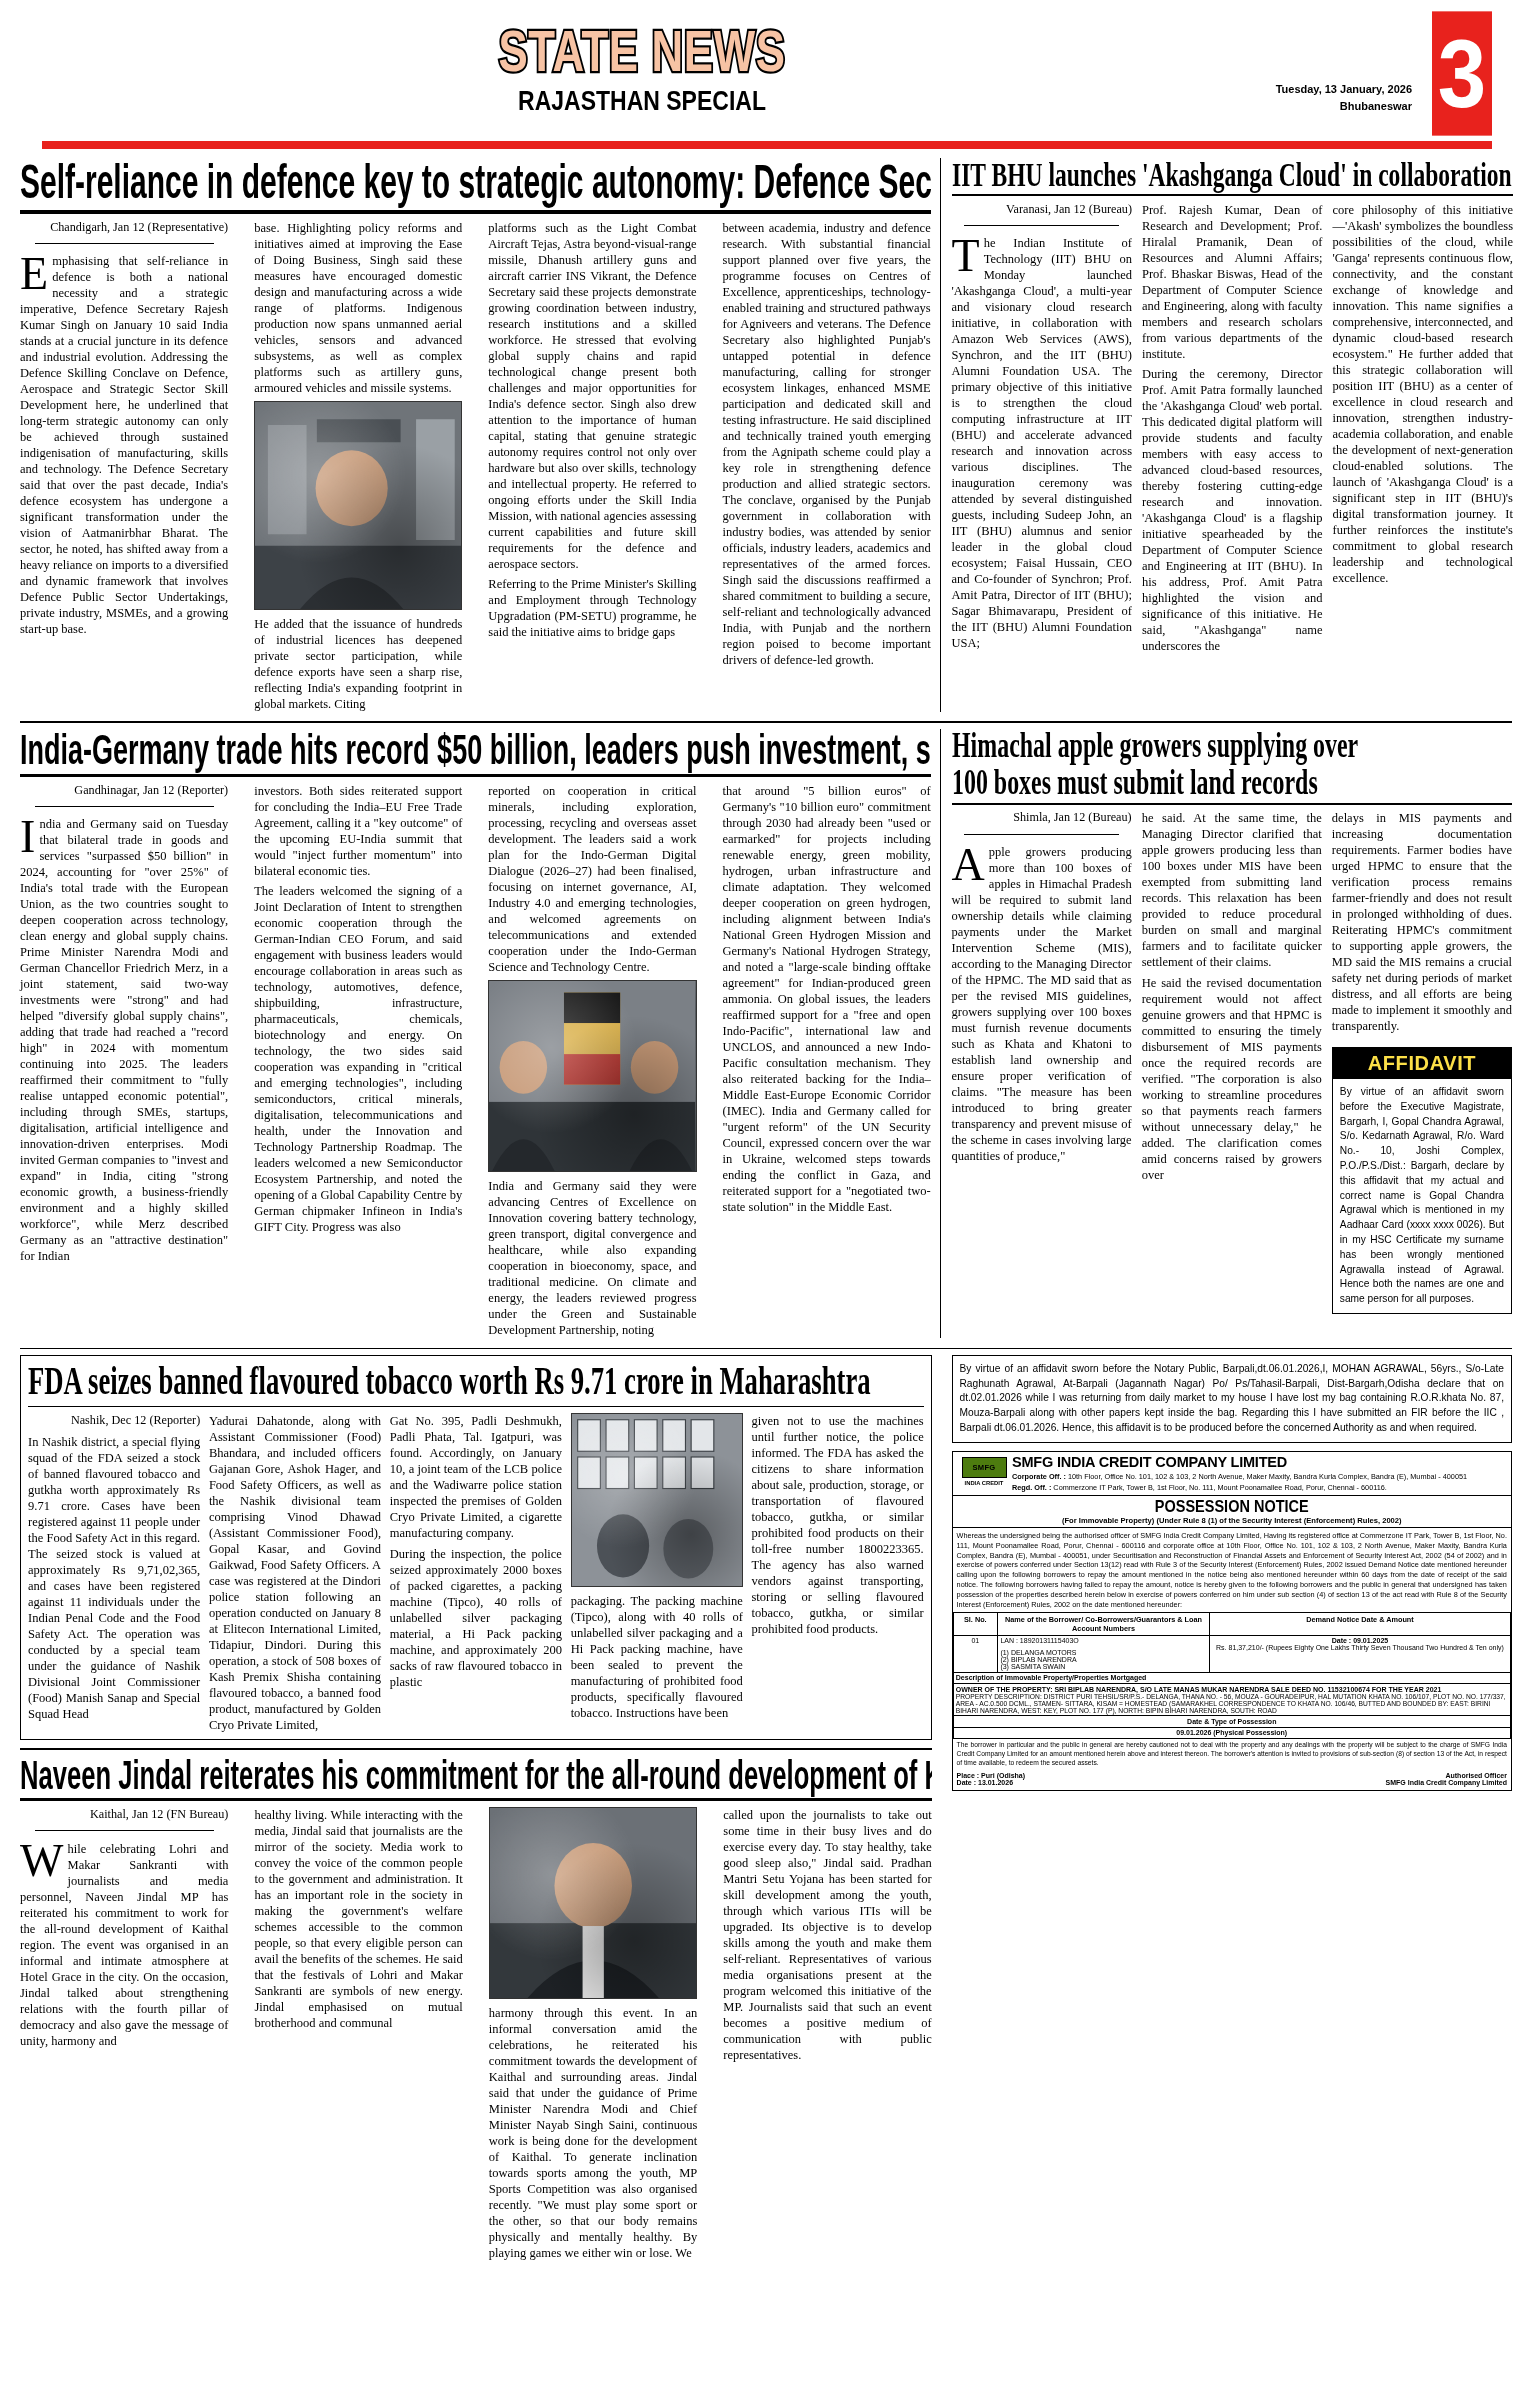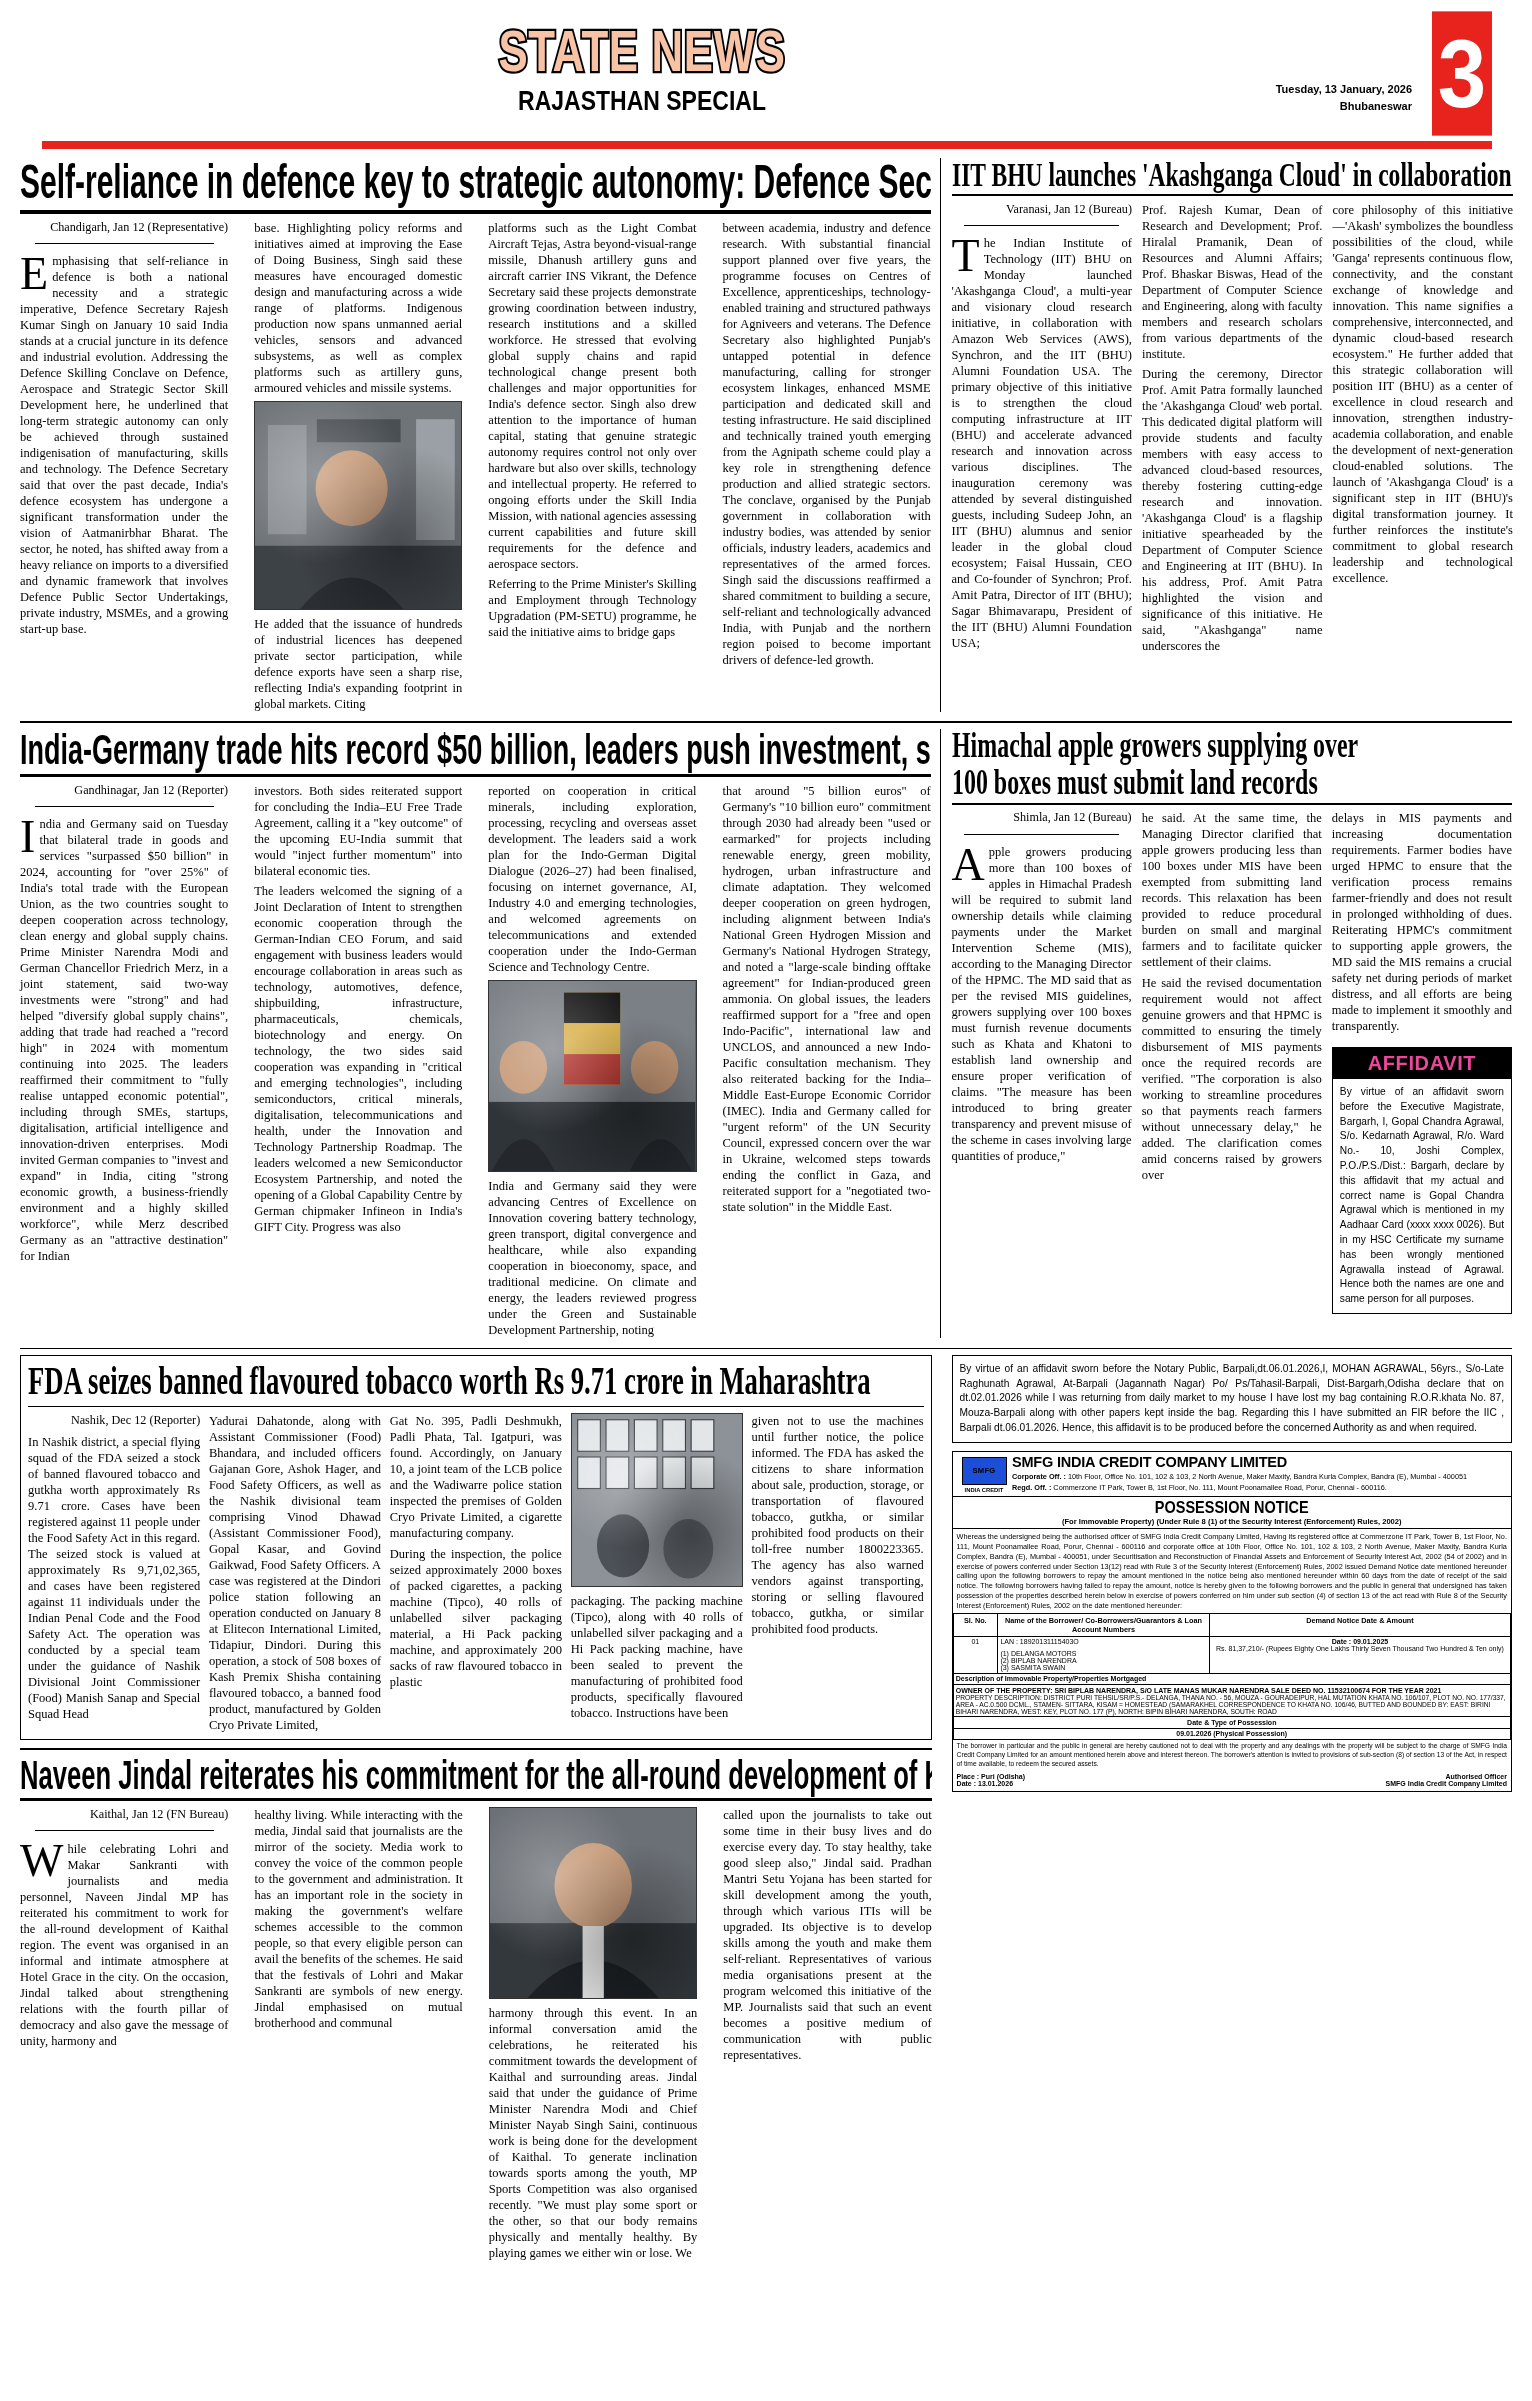--- a/index.html
+++ b/index.html
@@ -113,35 +113,35 @@
   
   .sec3 { display:flex; margin-top:5.8px; }
   .sec3-left { width:921px; padding-right:9.3px; }
   .sec3-right { width:572px; padding-left:10.5px; }
 
   .boxed { border:1.7px solid #000; padding:7px 8.1px; }
 
   
   .cls-box { border:1.7px solid #000; margin-bottom:8.1px; }
   .cls-head {
-    background:#000; color:#ec4899; text-align:center;
+    background:#000; color:#fde047; text-align:center;
     font-family:"Liberation Sans", sans-serif; font-weight:700;
     font-size:20px; padding:3.5px 0 4.6px 0; letter-spacing:0.6px;
   }
   .cls-body {
     font-family:"Liberation Sans", sans-serif; font-size:10.2px;
     line-height:1.45; text-align:justify; padding:5.8px 7px;
   }
   .cls-sign { text-align:right; font-family:"Liberation Sans", sans-serif; font-size:10.2px; line-height:1.45;}
 
   
   .ad-box { border:1.7px solid #000; font-family:"Liberation Sans", sans-serif; }
   .ad-top { display:flex; align-items:flex-start; padding:3.5px 3.5px 2.3px 3.5px; border-bottom:1.2px solid #000;}
   .ad-logo { width:56px; flex:0 0 56px; text-align:center; font-size:5.8px; line-height:1.15; font-weight:700; padding-top:2.3px;}
-  .ad-logo .lg-sq { width:45px; height:28px; background:#1d4ed8; border:1.2px solid #000; margin:0 auto 1.7px auto; display:flex; align-items:center; justify-content:center; font-size:7.6px; letter-spacing:0.3px;}
+  .ad-logo .lg-sq { width:45px; height:21px; background:#4d7c0f; border:1.2px solid #000; margin:0 auto 1.7px auto; display:flex; align-items:center; justify-content:center; font-size:7.6px; letter-spacing:0.3px;}
   .ad-co { font-weight:700; font-size:14.5px; letter-spacing:-0.2px; line-height:1.1; }
   .ad-addr { font-size:7.3px; line-height:1.32; margin-top:1.2px; }
   .ad-addr b { font-weight:700; }
   .ad-title { text-align:center; font-weight:700; font-size:14.5px; padding:1.7px 0 0.6px 0; transform:scaleY(1.15); }
   .ad-sub { text-align:center; font-weight:700; font-size:7.6px; padding:1.7px 2.3px 2.3px 2.3px; border-bottom:1.2px solid #000;}
   .ad-para { font-size:7.3px; line-height:1.34; text-align:justify; padding:2.9px 4.1px; }
   table.ad-tab { width:100%; border-collapse:collapse; font-size:7px; }
   table.ad-tab td, table.ad-tab th { border:0.9px solid #000; padding:1.7px 2.3px; vertical-align:top; }
   table.ad-tab th { font-weight:700; text-align:center; font-size:7.3px; }
   .ad-cell-c { text-align:center; }

